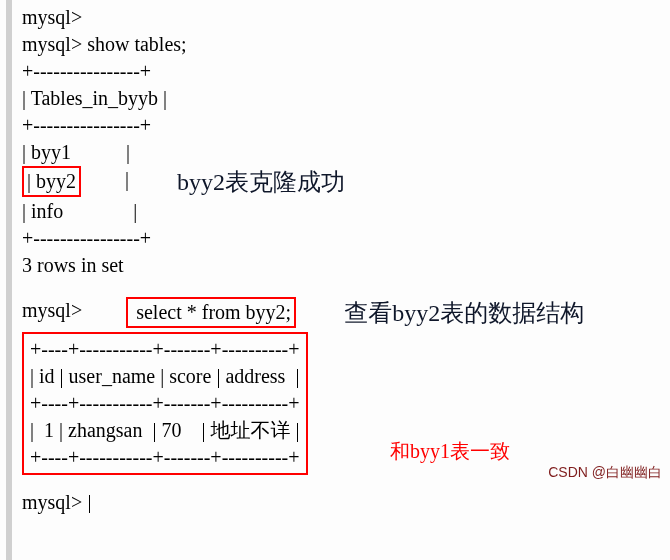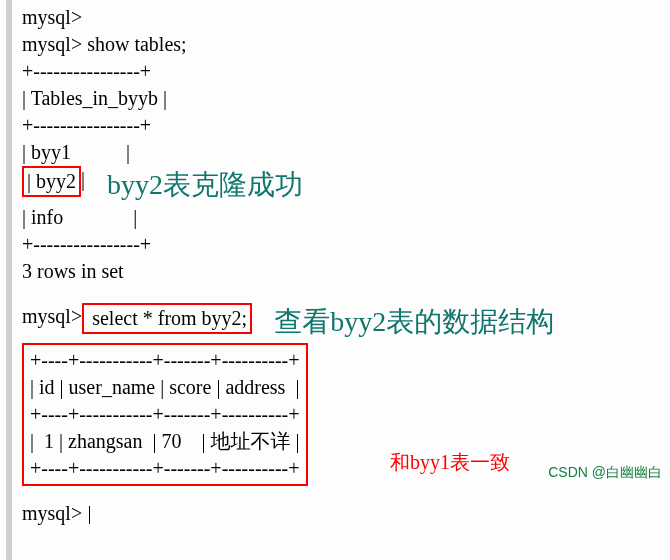--- a/index.html
+++ b/index.html
@@ -35,50 +35,51 @@
       display: inline-block;
       padding: 0 3px;
     }
     .red-box-large {
       border: 2px solid #ff0000;
       display: inline-block;
       padding: 2px 6px;
       margin-top: 2px;
     }
     .annotation {
-      color: #0f766e;
-      font-size: 28px;
+      color: #0f172a;
+      font-size: 24px;
       display: inline-block;
-      margin-left: 22px;
+      margin-left: 4px;
     }
     .annotation-side {
       color: #ff0000;
       font-size: 20px;
       position: absolute;
       text-align: right;
     }
     .watermark {
       position: absolute;
       right: 8px;
       bottom: 78px;
-      color: #15803d;
+      color: #7f1d1d;
       font-size: 14px;
       font-family: Arial, sans-serif;
     }
     .cursor {
       display: inline-block;
       width: 1px;
       height: 18px;
       background: #000;
       vertical-align: text-bottom;
       margin-left: 2px;
     }
     .row-flex {
       display: flex;
       align-items: flex-start;
+      gap: 44px;
     }
   </style>
 </head>
 <body>
 
 <div class="left-bar"></div>
 
 <div class="line">mysql&gt;</div>
 <div class="line">mysql&gt; show tables;</div>
 <div class="line">+----------------+</div>

